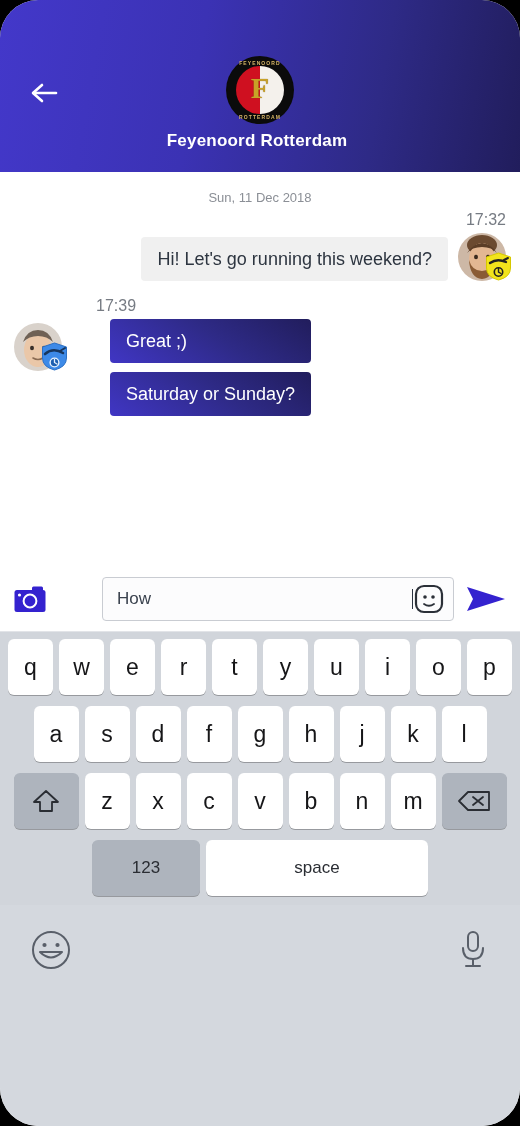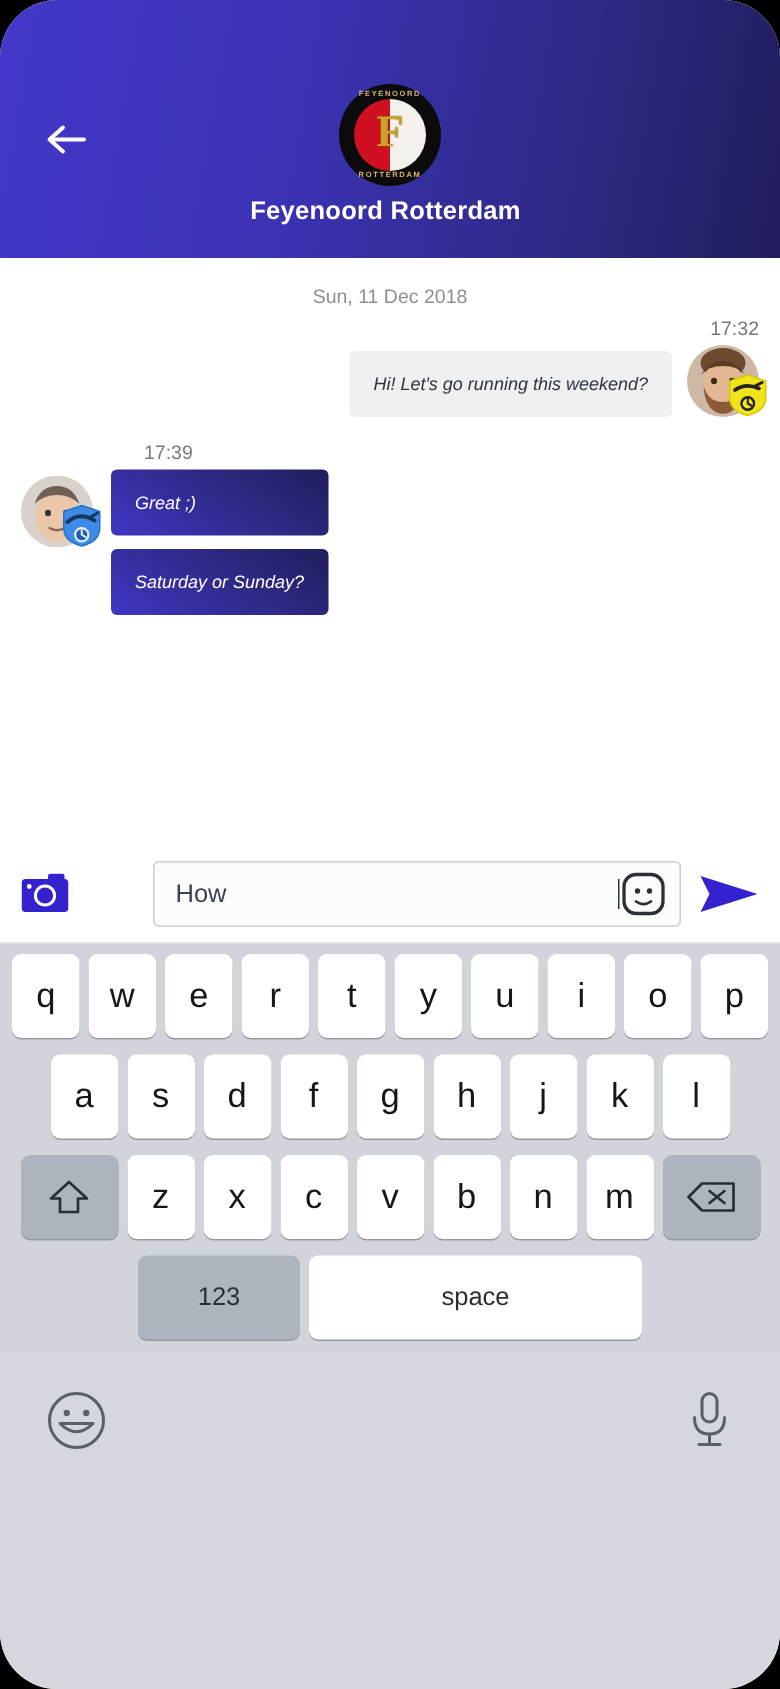--- a/index.html
+++ b/index.html
@@ -114,21 +114,21 @@
   }
   .msg-row {
     display: flex;
     align-items: flex-end;
     padding: 0 14px;
   }
   .msg-row.incoming { justify-content: flex-start; }
   .msg-row.outgoing { justify-content: flex-end; }
 
   .time-label {
-    font-size: 13px;
+    font-size: 16px;
     color: #767b83;
     padding: 0 14px;
   }
   .time-label.right { text-align: right; }
   .time-label.left { text-align: left; padding-left: 96px; }
 
   .avatar {
     position: relative;
     width: 48px;
     height: 48px;
@@ -146,33 +146,33 @@
     position: absolute;
     right: -6px;
     bottom: 0px;
     width: 27px;
     height: 29px;
   }
 
   .bubble {
     max-width: 330px;
     padding: 11px 16px;
-    font-size: 12px;
+    font-size: 18px;
     line-height: 22px;
     border-radius: 4px;
     word-wrap: break-word;
-    font-style: italic;
   }
   .bubble.grey {
     background: #f0f0f0;
     color: #2d3540;
   }
   .bubble.blue {
     background: linear-gradient(215deg, #211d5c 0%, #2e2a86 45%, #4036c4 100%);
     color: #ffffff;
+    margin-left: 36px;
   }
   .stack { display: flex; flex-direction: column; gap: 9px; }
 
   
   #input-bar {
     flex: 0 0 64px;
     background: #ffffff;
     display: flex;
     align-items: center;
     gap: 12px;

